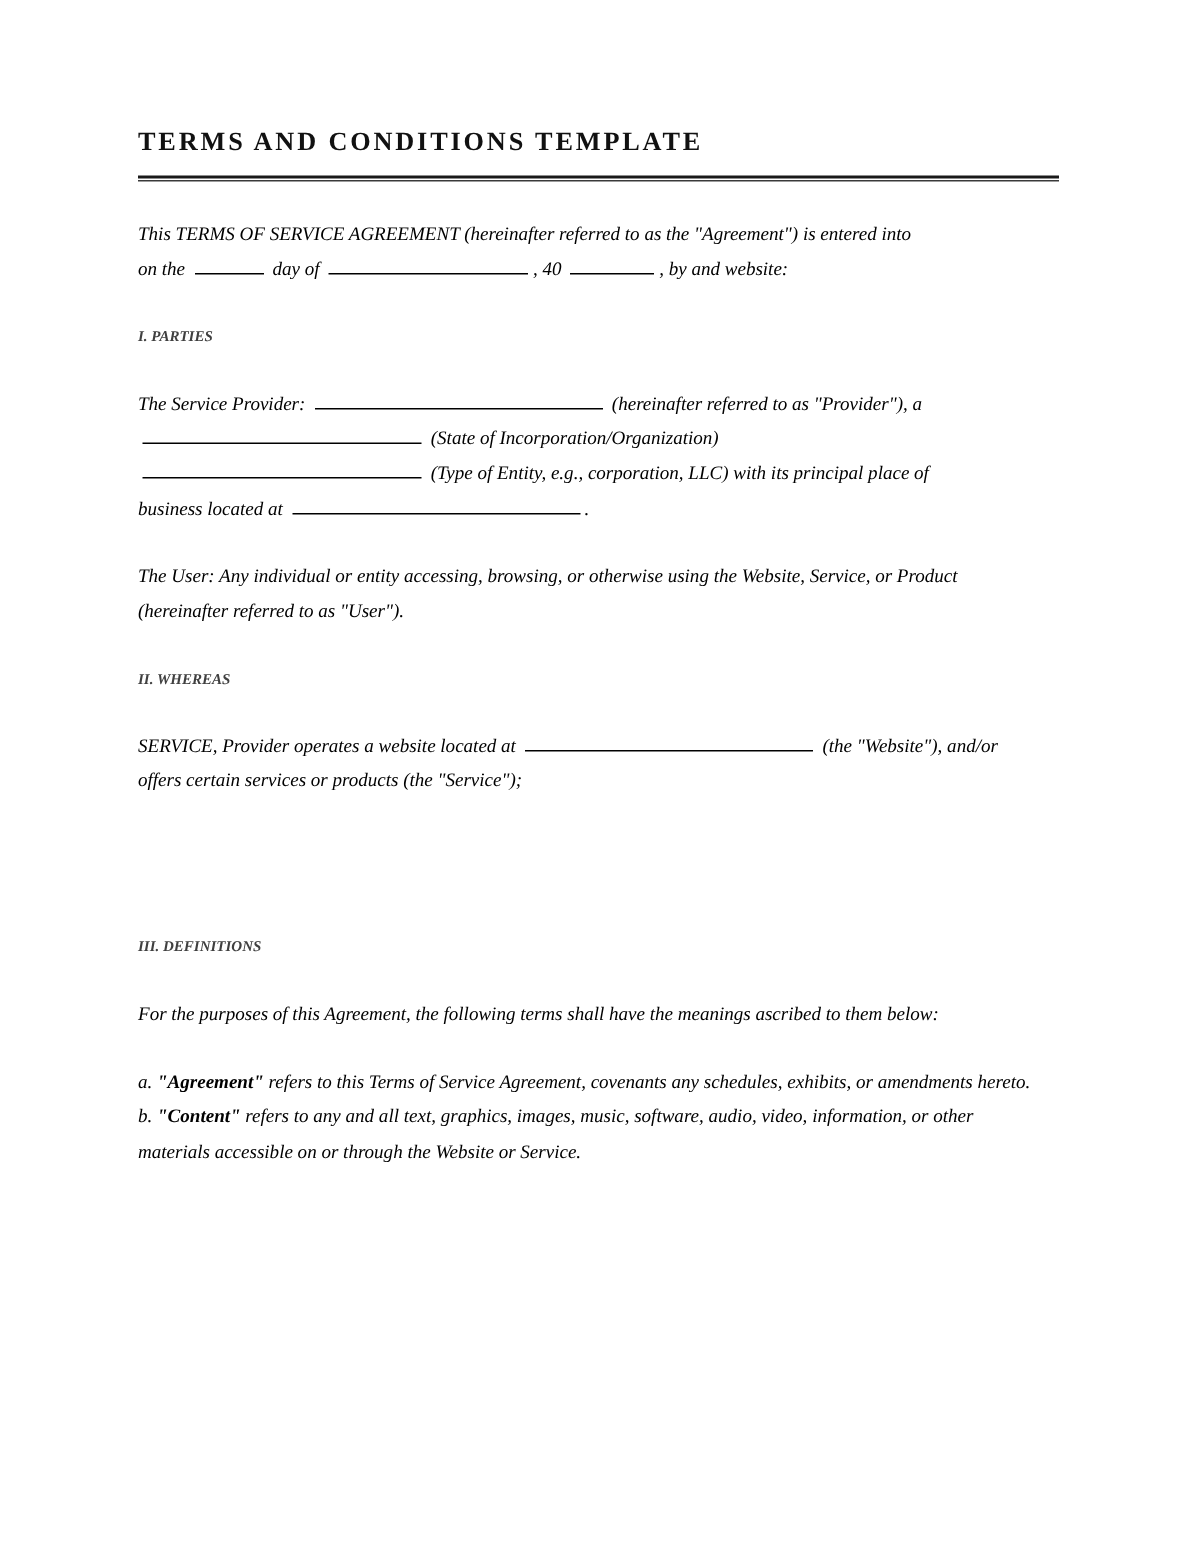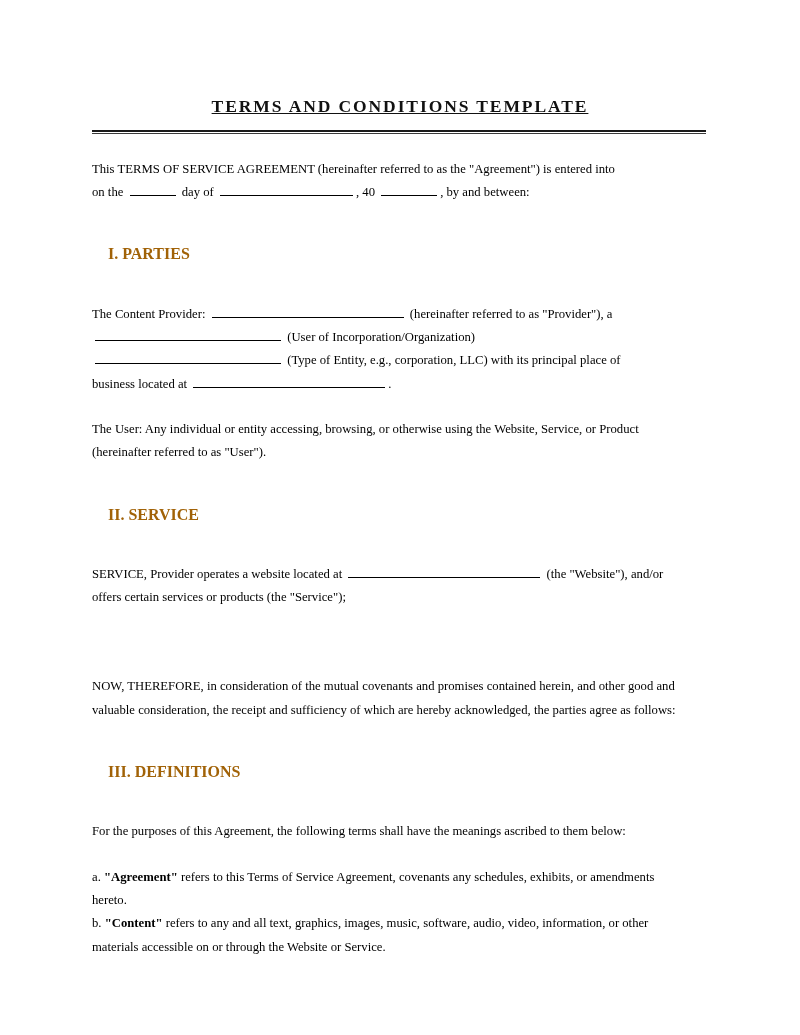--- a/index.html
+++ b/index.html
@@ -20,66 +20,66 @@
     width: 800px;
     height: 1035px;
     background: #ffffff;
     box-sizing: border-box;
     padding: 0 92px 0 92px;
     overflow: hidden;
   }
 
   
   .doc-title {
-    margin: 12px;
+    margin: 0;
     padding-top: 84px;
-    text-align: center;
+    text-align: left;
     font-size: 17.5px;
     font-weight: bold;
     letter-spacing: 1.9px;
     line-height: 1.25;
     color: #111111;
     white-space: nowrap;
-    text-decoration: underline;
   }
 
   
   .title-rule {
     margin-top: 11px;
     width: 614px;
     height: 4px;
     border-top: 2px solid #1a1a1a;
     border-bottom: 1px solid #3a3a3a;
     box-sizing: border-box;
     background: #ffffff;
   }
 
   
   .body-block {
     margin-top: 24px;
     width: 600px;
+    font-style: italic;
   }
 
   p.para {
     margin: 0 0 0 0;
     font-size: 12.7px;
     line-height: 23.3px;
     text-align: left;
     color: #000000;
   }
 
   .gap-lg { height: 22px; }
   .gap-md { height: 21px; }
 
   h2.section-heading {
-    margin: 16px;
-    font-size: 16px;
+    margin: 0;
+    font-size: 10px;
     font-weight: bold;
     line-height: 23.3px;
-    color: #a16207;
+    color: #404040;
   }
 
   
   .blank {
     display: inline-block;
     border-bottom: 1.6px solid #000000;
     height: 0.72em;
     vertical-align: baseline;
     margin: 0 3px;
   }
@@ -103,66 +103,65 @@
   <div class="title-rule"></div>
 
   <div class="body-block">
 
     <p class="para">
       <span>This TERMS OF SERVICE AGREEMENT (hereinafter referred to as the "Agreement") is entered into</span><br>
       <span>on the</span>
       <span class="blank w-xs"></span>
       <span>day of</span>
       <span class="blank w-md"></span><span>, 40</span>
-      <span class="blank w-sm"></span><span>, by and between:</span>
+      <span class="blank w-sm"></span><span>, by and website:</span>
     </p>
 
     <div class="gap-lg"></div>
 
     <h2 class="section-heading">I. PARTIES</h2>
 
     <div class="gap-md"></div>
 
     <p class="para">
-      <span>The Content Provider:</span>
+      <span>The Service Provider:</span>
       <span class="blank w-xl"></span>
       <span>(hereinafter referred to as "Provider"), a</span><br>
       <span class="blank w-lg"></span>
-      <span>(User of Incorporation/Organization)</span><br>
+      <span>(State of Incorporation/Organization)</span><br>
       <span class="blank w-lg"></span>
       <span>(Type of Entity, e.g., corporation, LLC) with its principal place of</span><br>
       <span>business located at</span>
       <span class="blank w-xl"></span><span>.</span>
     </p>
 
     <div class="gap-lg"></div>
 
     <p class="para">The User: Any individual or entity accessing, browsing, or otherwise using the Website, Service, or Product (hereinafter referred to as "User").</p>
 
     <div class="gap-lg"></div>
 
-    <h2 class="section-heading">II. SERVICE</h2>
+    <h2 class="section-heading">II. WHEREAS</h2>
 
     <div class="gap-md"></div>
 
     <p class="para">
       <span>SERVICE, Provider operates a website located at</span>
       <span class="blank w-xl"></span>
       <span>(the "Website"), and/or offers certain services or products (the "Service");</span>
     </p>
 
     <div class="gap-lg"></div>
 
 
     <div class="gap-lg"></div>
 
 
     <div class="gap-lg"></div>
 
-    <p class="para">NOW, THEREFORE, in consideration of the mutual covenants and promises contained herein, and other good and valuable consideration, the receipt and sufficiency of which are hereby acknowledged, the parties agree as follows:</p>
 
     <div class="gap-lg"></div>
 
     <h2 class="section-heading">III. DEFINITIONS</h2>
 
     <div class="gap-md"></div>
 
     <p class="para">For the purposes of this Agreement, the following terms shall have the meanings ascribed to them below:</p>
 
     <div class="gap-lg"></div>

